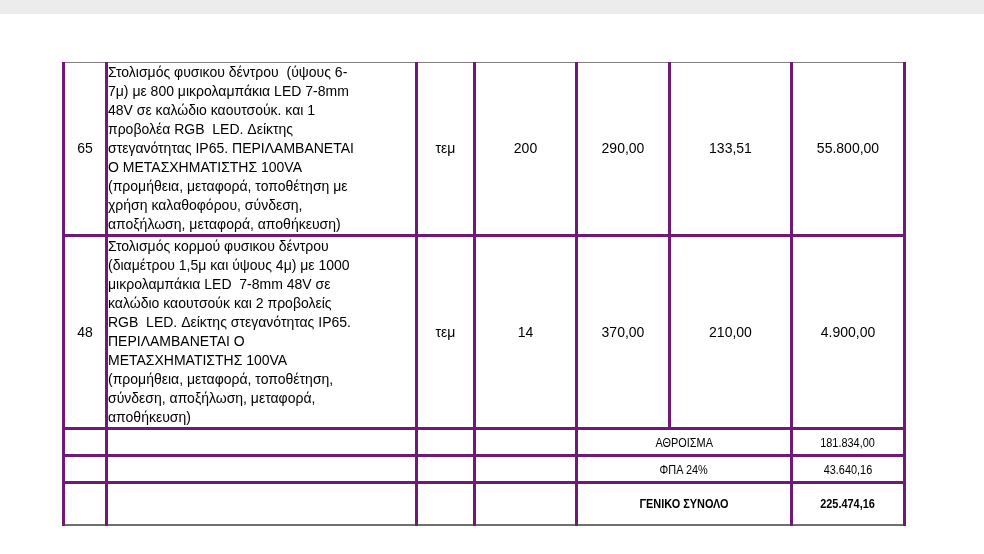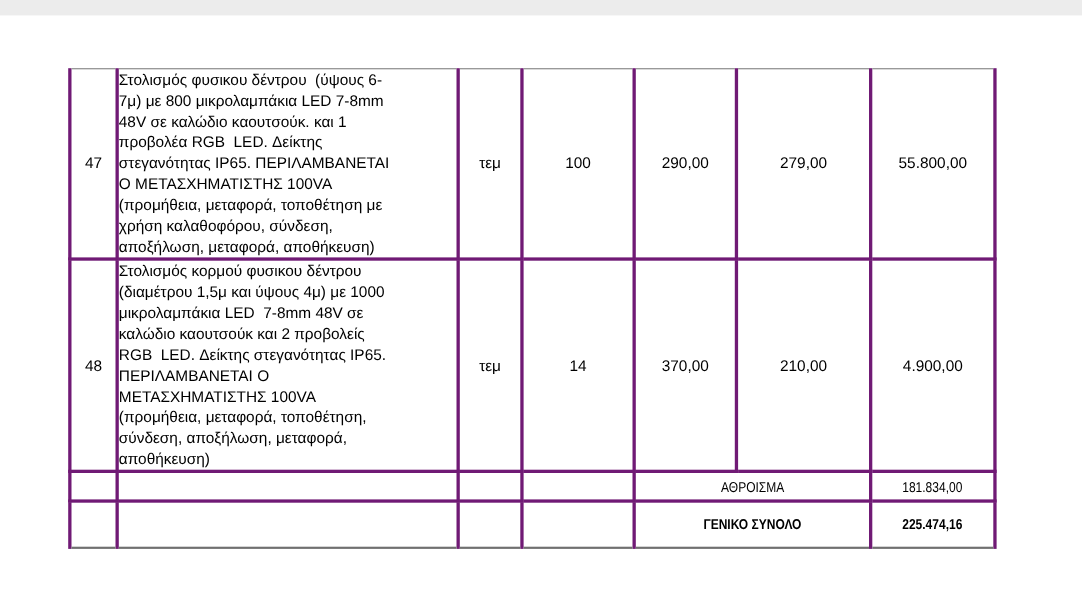--- a/index.html
+++ b/index.html
@@ -78,34 +78,34 @@
     <col style="width:310px">
     <col style="width:58px">
     <col style="width:102px">
     <col style="width:93px">
     <col style="width:122px">
     <col style="width:113px">
   </colgroup>
 
   <tbody>
       <tr class="r-item-37">
-    <td class="cell-num">47</td>
+    <td class="cell-num">65</td>
     <td class="cell-desc">Στολισμός φυσικου δέντρου  (ύψους 6-
 7μ) με 800 μικρολαμπάκια LED 7-8mm
 48V σε καλώδιο καουτσούκ. και 1
 προβολέα RGB  LED. Δείκτης
 στεγανότητας IP65. ΠΕΡΙΛΑΜΒΑΝΕΤΑΙ
 Ο ΜΕΤΑΣΧΗΜΑΤΙΣΤΗΣ 100VA
 (προμήθεια, μεταφορά, τοποθέτηση με
 χρήση καλαθοφόρου, σύνδεση,
 αποξήλωση, μεταφορά, αποθήκευση)</td>
     <td class="cell-num">τεμ</td>
-    <td class="cell-num">100</td>
+    <td class="cell-num">200</td>
     <td class="cell-num">290,00</td>
-    <td class="cell-num">279,00</td>
+    <td class="cell-num">133,51</td>
     <td class="cell-num">55.800,00</td>
   </tr>
 
   <tr class="r-item-38">
     <td class="cell-num">48</td>
     <td class="cell-desc">Στολισμός κορμού φυσικου δέντρου
 (διαμέτρου 1,5μ και ύψους 4μ) με 1000
 μικρολαμπάκια LED  7-8mm 48V σε
 καλώδιο καουτσούκ και 2 προβολείς
 RGB  LED. Δείκτης στεγανότητας IP65.
@@ -123,20 +123,28 @@
 
   <tr class="r-sum">
     <td></td>
     <td></td>
     <td></td>
     <td></td>
     <td colspan="2"><span class="narrow">ΑΘΡΟΙΣΜΑ</span></td>
     <td><span class="narrow">181.834,00</span></td>
   </tr>
 
+  <tr class="r-sum">
+    <td></td>
+    <td></td>
+    <td></td>
+    <td></td>
+    <td colspan="2"><span class="narrow">ΦΠΑ 24%</span></td>
+    <td><span class="narrow">43.640,16</span></td>
+  </tr>
 
   <tr class="r-grand">
     <td></td>
     <td></td>
     <td></td>
     <td></td>
     <td colspan="2"><span class="narrow">ΓΕΝΙΚΟ ΣΥΝΟΛΟ</span></td>
     <td><span class="narrow">225.474,16</span></td>
   </tr>
 </tbody>

